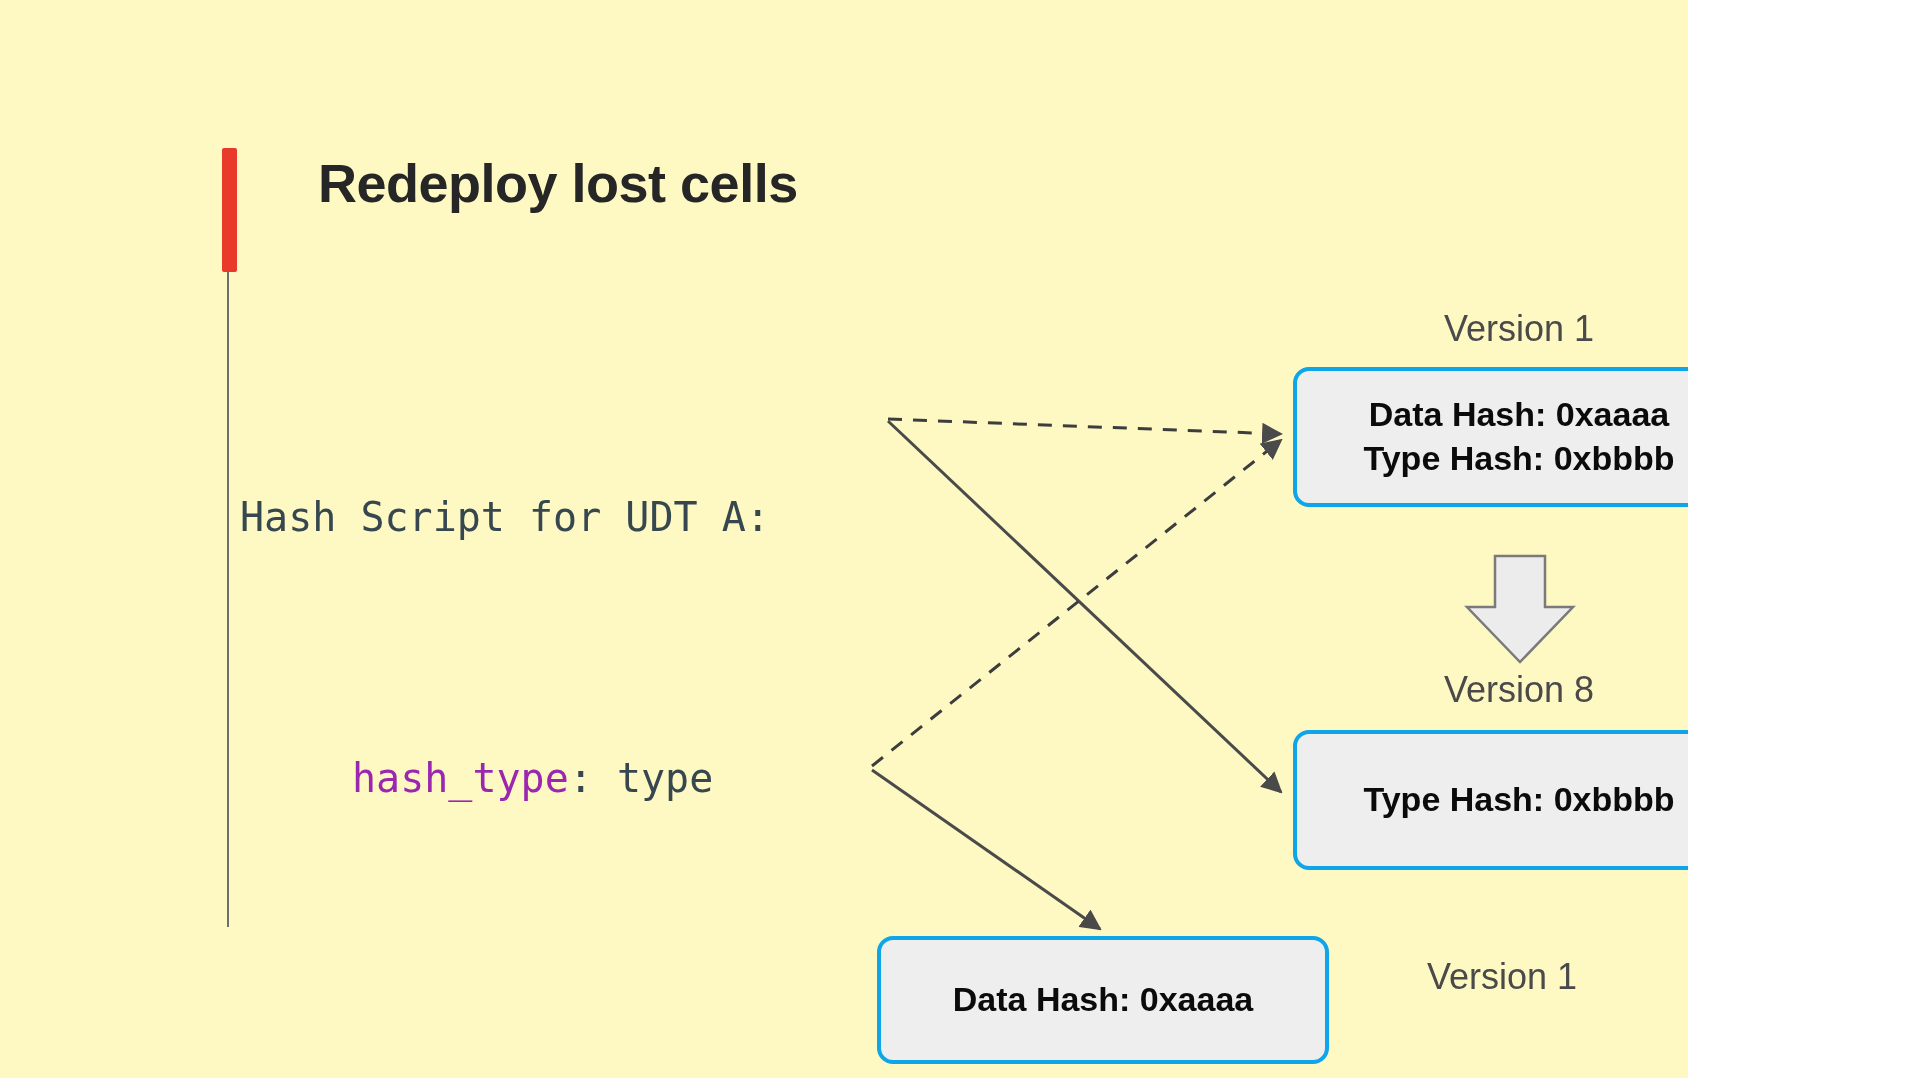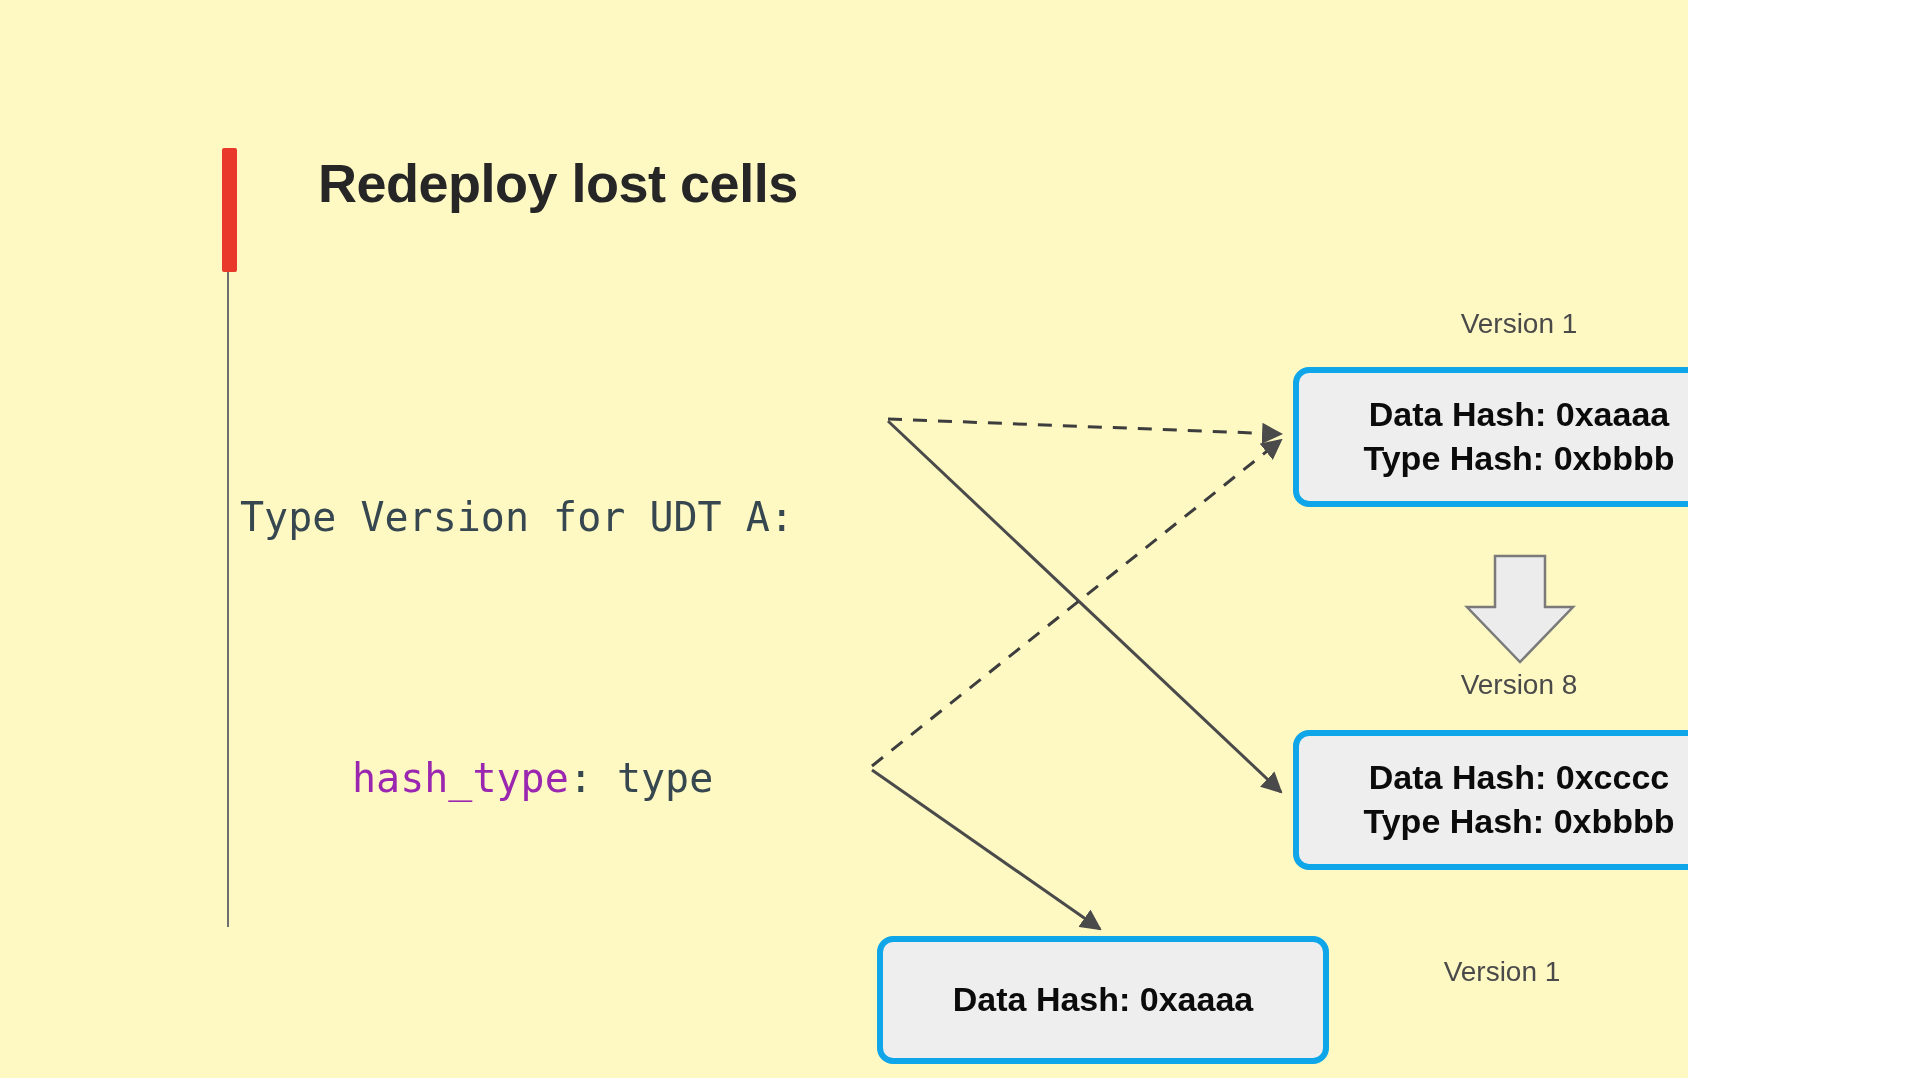--- a/index.html
+++ b/index.html
@@ -63,41 +63,41 @@
   .tok-plain { color: #37474f; margin-top: 48px; }
   .tok-key   { color: #9b27b0; }
   .tok-punct { color: #37474f; }
   .tok-hex   { color: #b5432f; }
 
   
   .hash-box {
     position: absolute;
     box-sizing: border-box;
     background: #eeeeee;
-    border: 6px solid #0ea5e9;
+    border: 4px solid #0ea5e9;
     border-radius: 16px;
     display: flex;
     flex-direction: column;
     align-items: center;
     justify-content: center;
     color: #0b0b0b;
     font-size: 34px;
     font-weight: bold;
     line-height: 1.28;
     text-align: center;
   }
   #box-v1 { left: 1293px; top: 367px; width: 452px; height: 140px; }
   #box-v2 { left: 1293px; top: 730px; width: 452px; height: 140px; }
   #box-redeployed { left: 877px; top: 936px; width: 452px; height: 128px; }
   .hash-box .line { white-space: nowrap; }
 
   
   .version-label {
     position: absolute;
-    font-size: 28px;
+    font-size: 36px;
     color: #4a4a4a;
     white-space: nowrap;
     text-align: center;
   }
   #label-v1 { left: 1293px; top: 308px; width: 452px; }
   #label-v2 { left: 1293px; top: 669px; width: 452px; }
   #label-redeployed {
     left: 1352px;
     top: 955px;
     width: 300px;
@@ -127,21 +127,21 @@
 <body>
 
 <div id="slide">
 
   <div class="accent-bar"></div>
   <div class="accent-line"></div>
 
   <div class="slide-title">Redeploy lost cells</div>
 
   <div class="code-block">
-    <div class="code-line">Type Version for UDT A:</div>
+    <div class="code-line">Hash Script for UDT A:</div>
     <div class="code-line indent"><span class="tok-key">hash_type</span><span class="tok-punct">: </span><span class="tok-plain">type</span></div>
     
     
     
     
   </div>
 
   <svg id="arrow-layer" viewBox="0 0 1922 1078" xmlns="http://www.w3.org/2000/svg">
     <defs>
       <marker id="head-solid" viewBox="0 0 10 10" refX="9" refY="5" markerWidth="7" markerHeight="7" orient="auto-start-reverse">
@@ -166,21 +166,20 @@
   </svg>
 
   <div class="version-label" id="label-v1">Version 1</div>
   <div class="hash-box" id="box-v1">
     <div class="line">Data Hash: 0xaaaa</div>
     <div class="line">Type Hash: 0xbbbb</div>
   </div>
 
   <div class="version-label" id="label-v2">Version 8</div>
   <div class="hash-box" id="box-v2">
-    <div class="line">Data Hash: 0xcccc</div>
     <div class="line">Type Hash: 0xbbbb</div>
   </div>
 
   <div class="hash-box" id="box-redeployed">
     <div class="line">Data Hash: 0xaaaa</div>
   </div>
   <div class="version-label" id="label-redeployed">
     <div>Version 1</div>
   </div>
 

